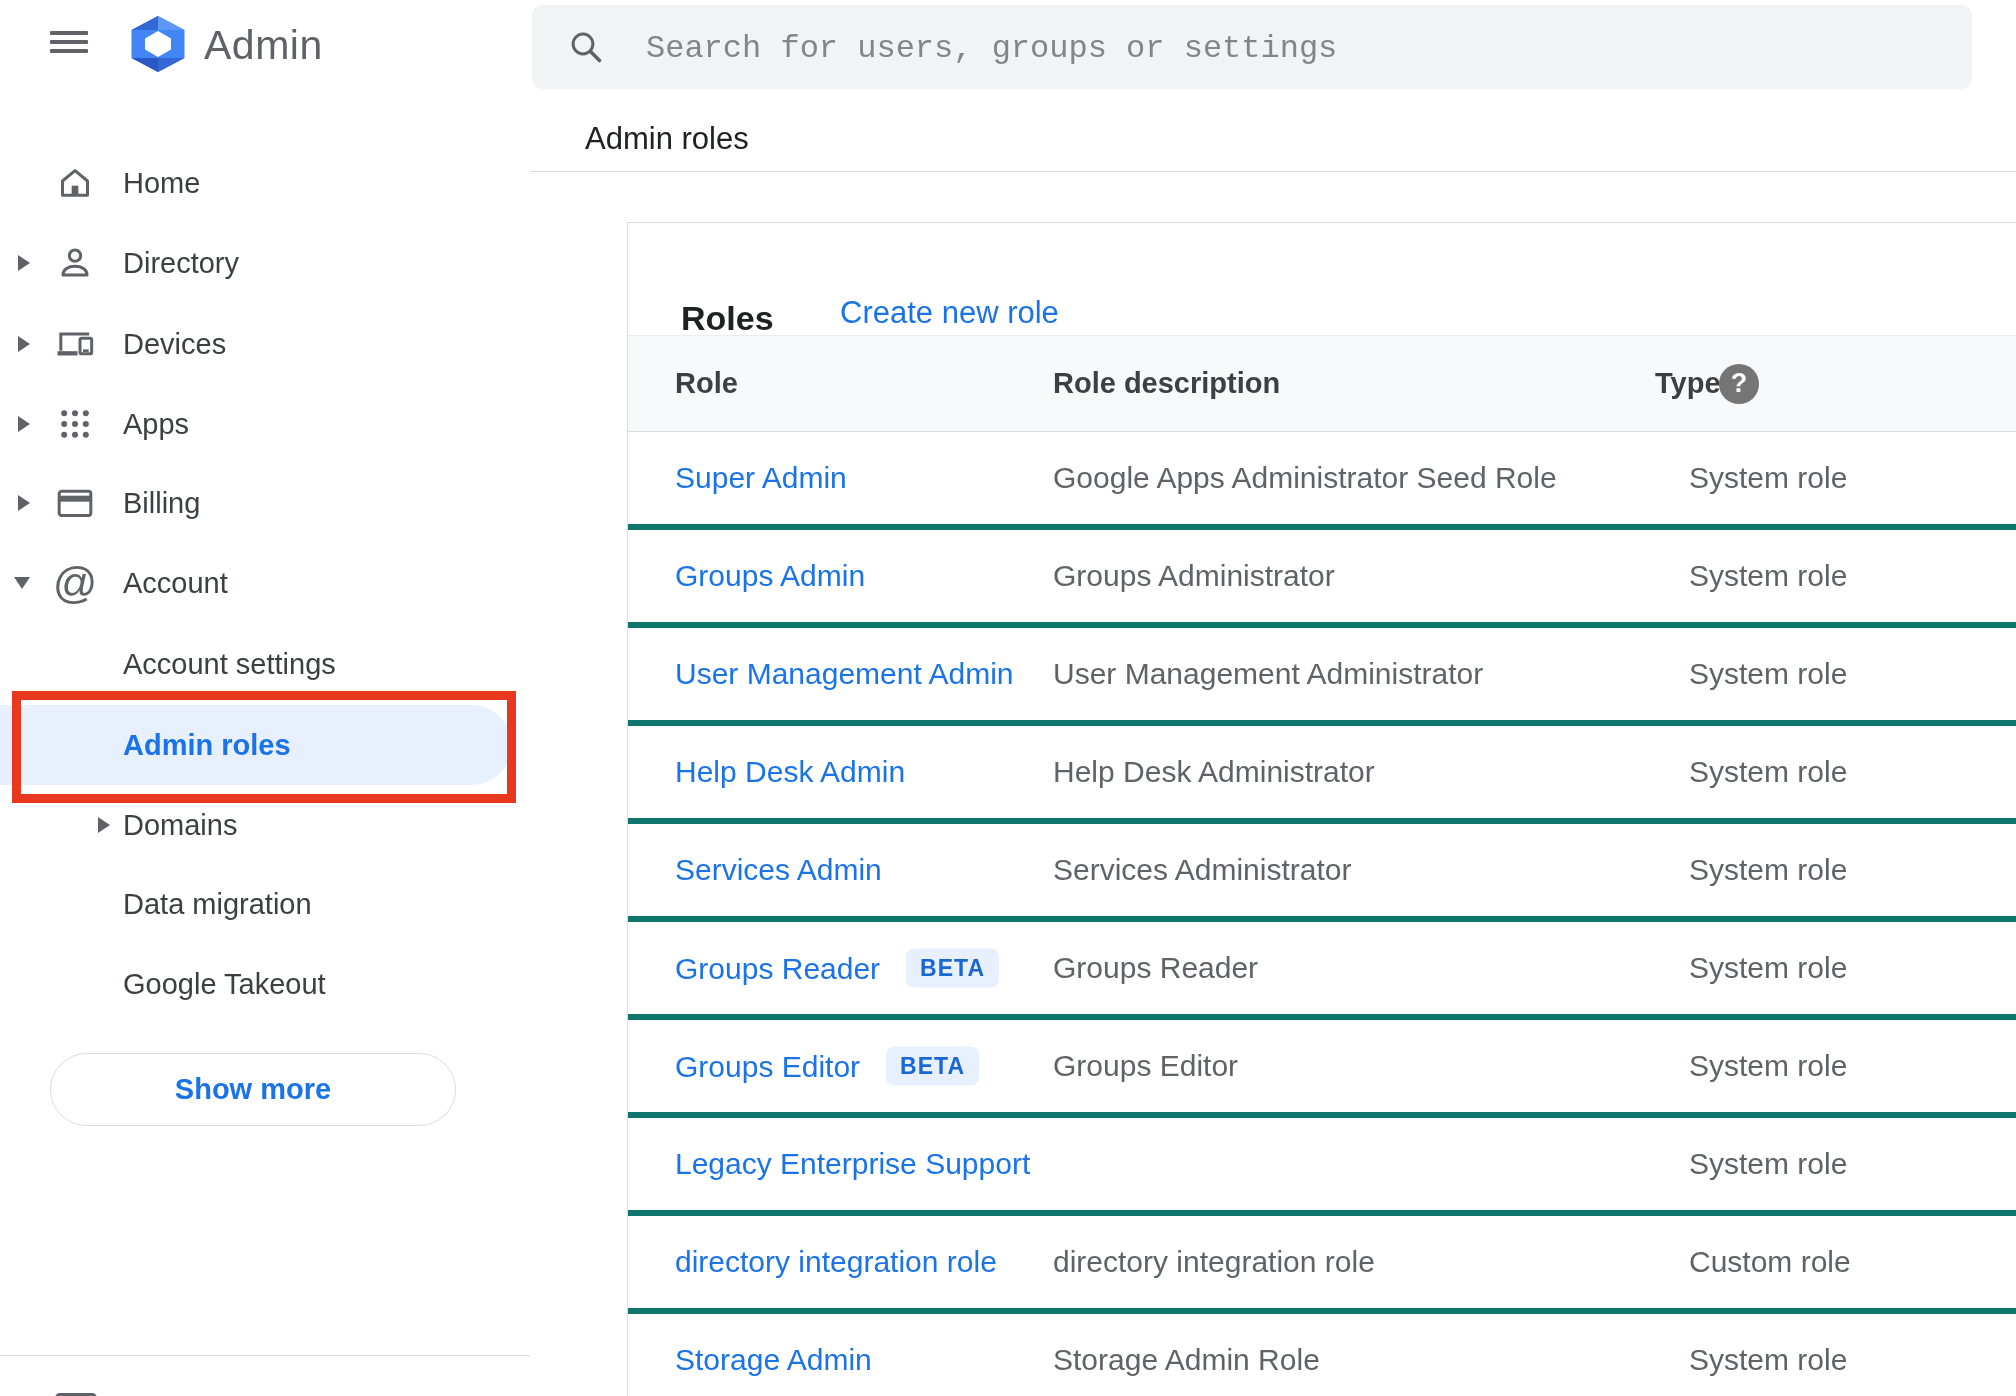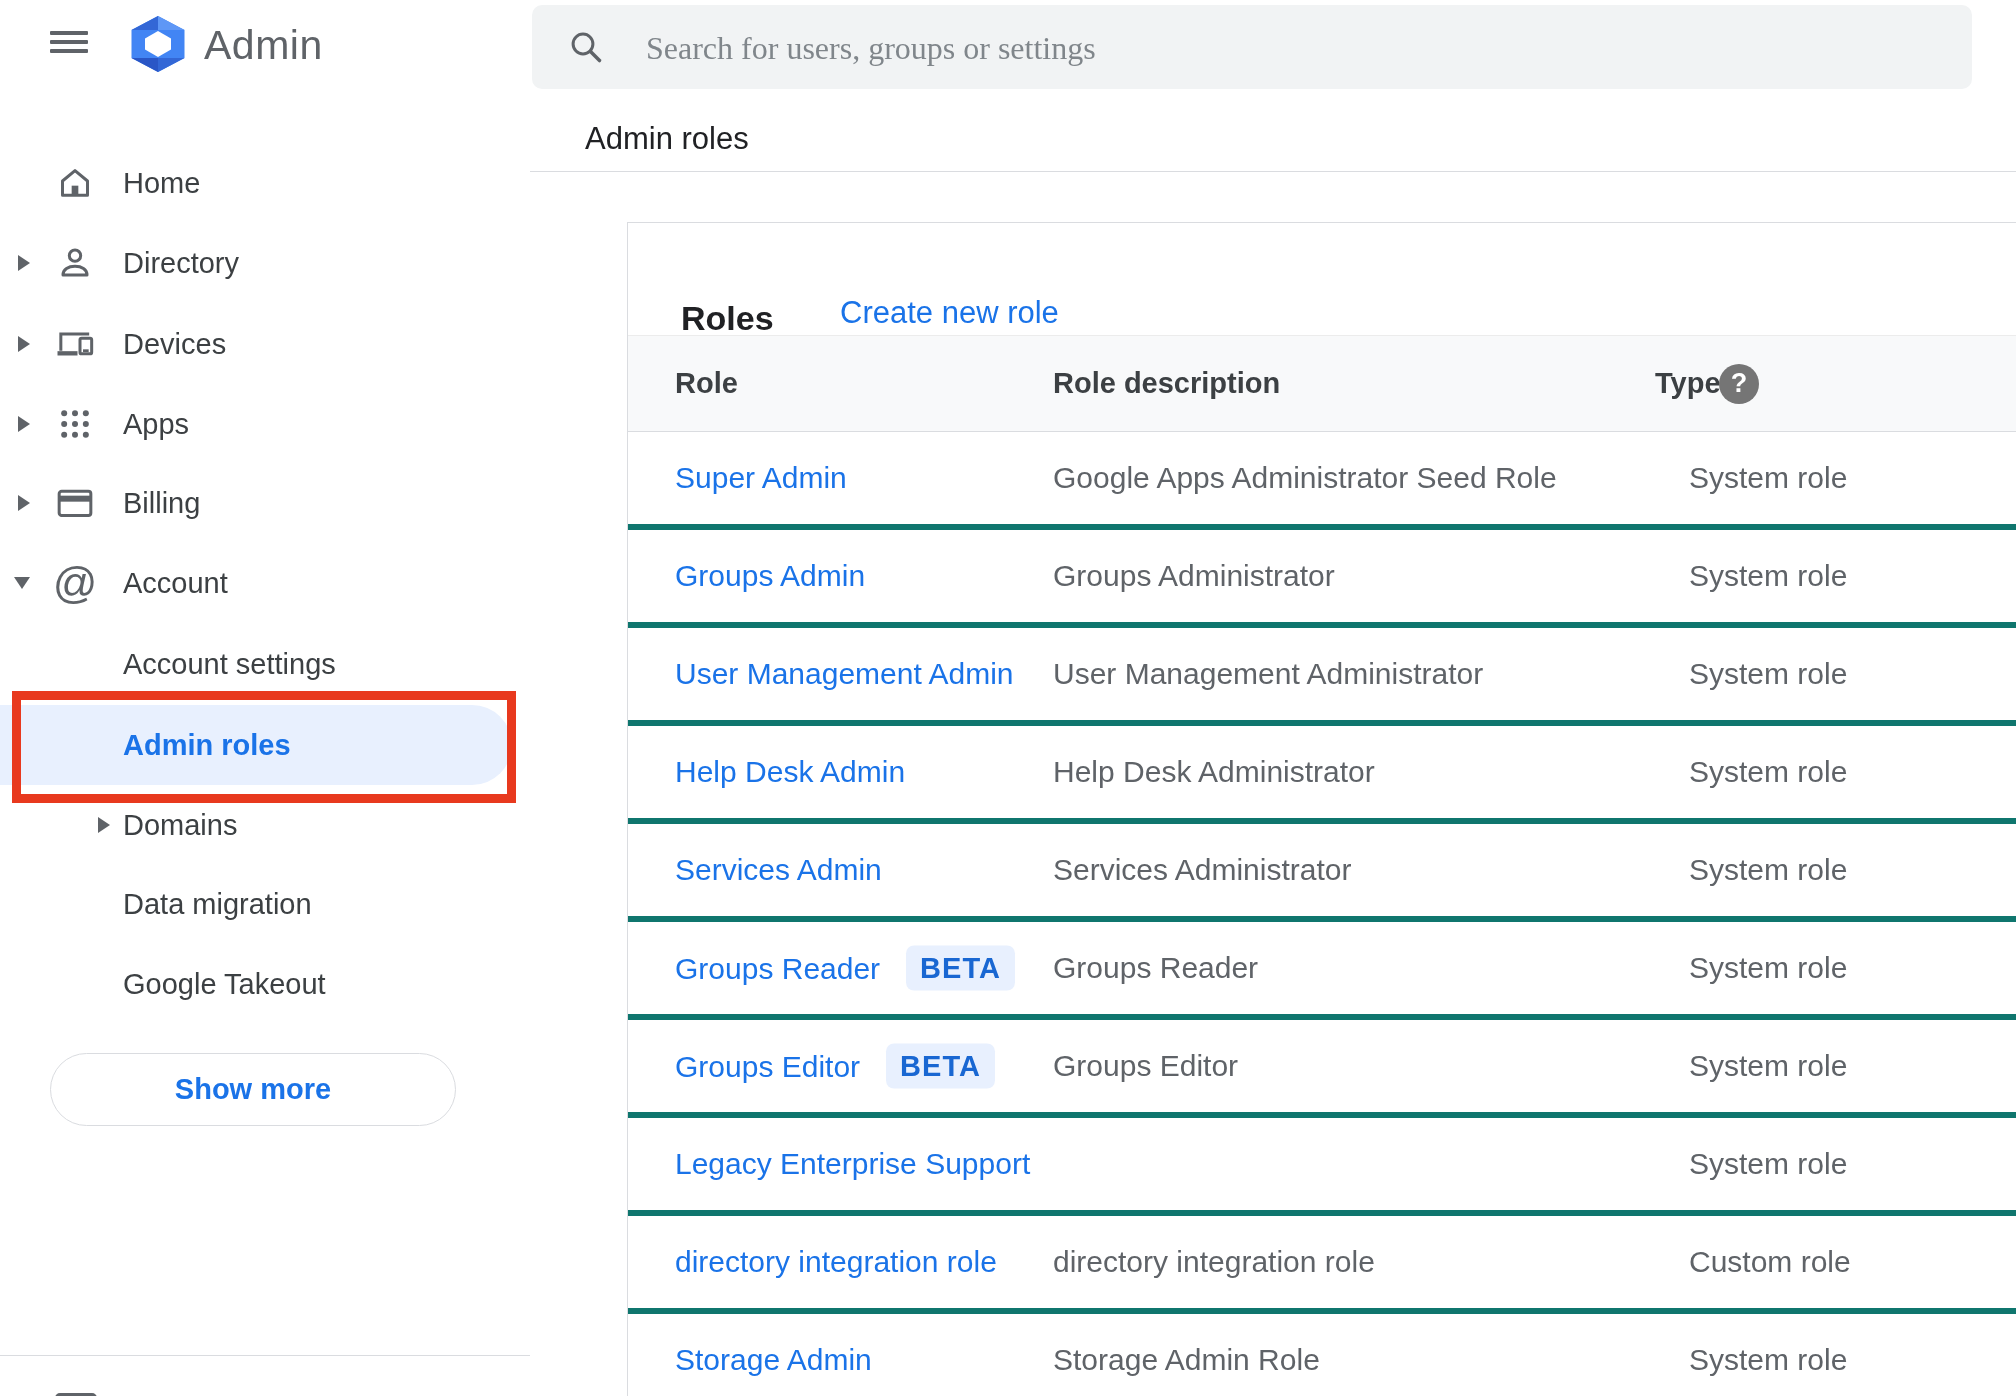--- a/index.html
+++ b/index.html
@@ -8,21 +8,21 @@
 
   
   .hamburger{position:absolute;left:50px;top:31px;width:38px;height:22px;cursor:pointer;}
   .hamburger span{display:block;width:38px;height:4px;background:#5f6368;border-radius:1px;margin-bottom:5px;}
   .logo{position:absolute;left:128px;top:16px;}
   .app-title{position:absolute;left:204px;top:22px;font-size:41px;color:#5f6368;letter-spacing:.5px;}
 
   .searchbar{position:absolute;left:532px;top:5px;width:1440px;height:84px;background:#f1f3f4;border-radius:10px;}
   .search-icon{position:absolute;left:36px;top:24px;}
   .searchbar input{position:absolute;left:112px;top:0;width:1300px;height:84px;border:none;background:transparent;
-                   outline:none;font-size:32px;color:#b91c1c;font-family:Liberation Serif, serif;}
+                   outline:none;font-size:32px;color:#b91c1c;font-family:Liberation Mono, monospace;}
   .searchbar input::placeholder{color:#80868b;}
 
   .breadcrumb{position:absolute;left:585px;top:121px;font-size:31px;color:#202124;}
   .top-divider{position:absolute;left:530px;top:171px;width:1486px;border-top:1px solid #dadce0;}
 
   
   .sidebar{position:absolute;left:0;top:7px;width:530px;height:1372px;}
   .nav-item{position:absolute;left:0;width:530px;height:80px;cursor:pointer;}
   .nav-label{position:absolute;left:123px;top:50%;transform:translateY(-50%);font-size:29px;color:#3c4043;white-space:nowrap;}
   .nav-icon{position:absolute;left:55px;top:50%;transform:translateY(-50%);width:40px;height:40px;
@@ -59,21 +59,21 @@
   .help-circle{position:absolute;left:1091px;top:50%;transform:translateY(-50%);width:40px;height:40px;border-radius:50%;
                background:#757575;color:#fff;font-size:27px;font-weight:700;display:flex;align-items:center;
                justify-content:center;cursor:pointer;}
 
   .tbody{position:absolute;left:0;top:209px;width:100%;}
   .tr{position:relative;width:100%;height:98px;border-bottom:6px solid #0f766e;box-sizing:border-box;}
   .td{position:absolute;top:50%;transform:translateY(-50%);font-size:30px;color:#5f6368;white-space:nowrap;}
   .td.c1{left:47px;display:flex;align-items:center;gap:26px;}
   .td.c2{left:425px;} .td.c3{left:1027px;margin-left:34px;}
   .role-link{font-size:30px;color:#1a73e8;text-decoration:none;cursor:pointer;}
-  .beta-badge{display:inline-block;background:#e8f0fe;color:#1967d2;font-size:29px;font-weight:700;
+  .beta-badge{display:inline-block;background:#e8f0fe;color:#1967d2;font-size:23px;font-weight:700;
               letter-spacing:1px;padding:8px 14px;border-radius:8px;line-height:1;}
 </style>
 </head>
 <body>
 
 <div class="screen">
 
   <div class="hamburger">
     <span></span>
       <span></span>

